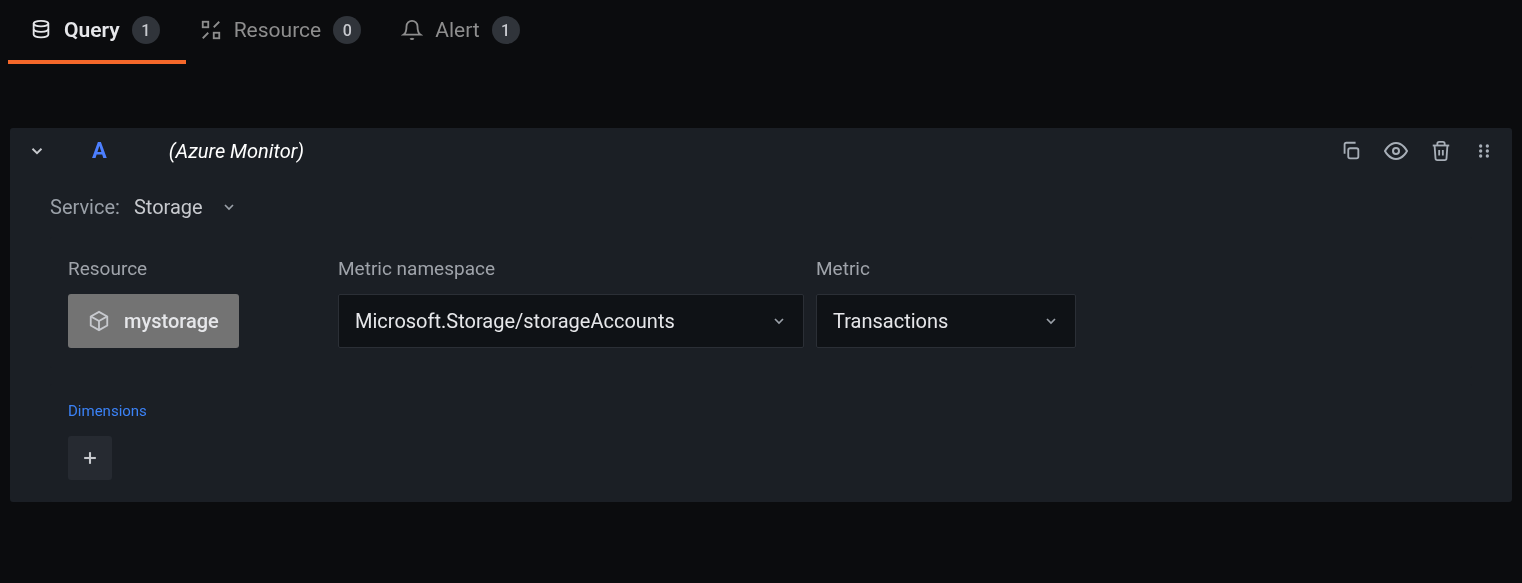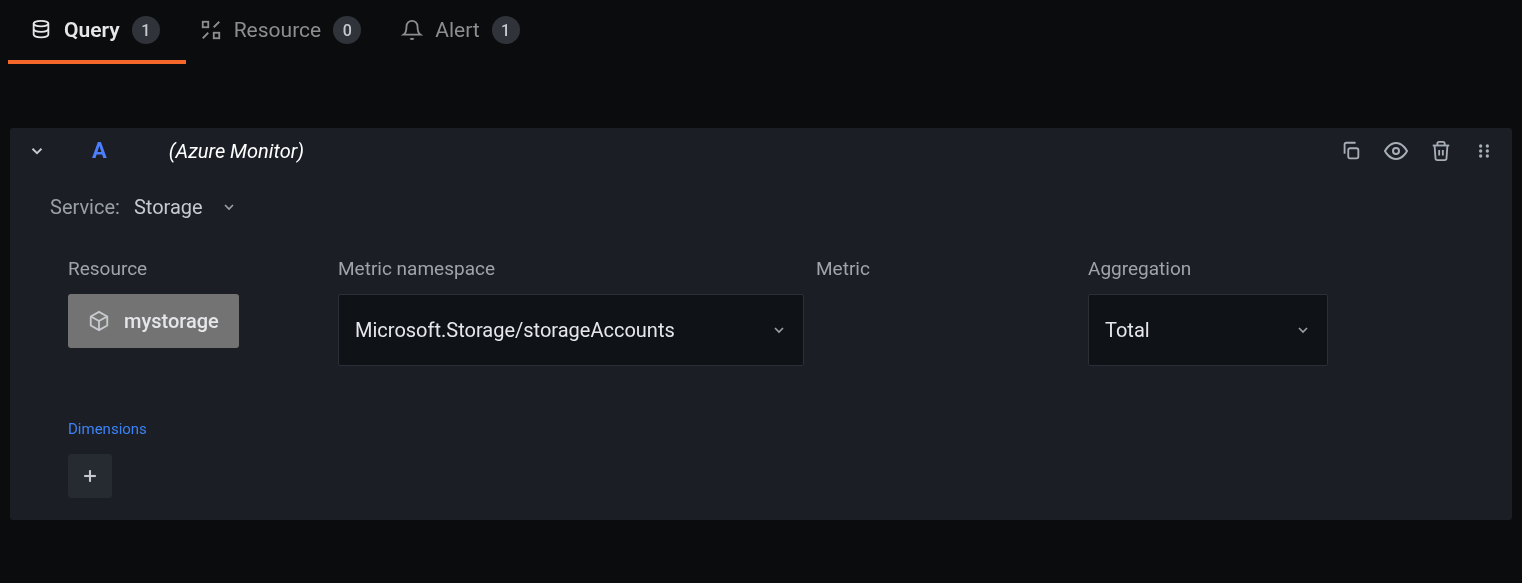--- a/index.html
+++ b/index.html
@@ -148,21 +148,21 @@
       color: #e6e7ea;
       font-size: 20px;
       font-weight: 500;
       cursor: pointer;
       width: fit-content;
     }
     .sel {
       background: #0f1216;
       border: 1px solid #2b2f36;
       border-radius: 2px;
-      height: 72px;
+      height: 54px;
       display: flex;
       align-items: center;
       justify-content: space-between;
       padding: 0 16px;
       color: #e6e7ea;
       font-size: 20px;
       cursor: pointer;
     }
     .sel .val { white-space: nowrap; overflow: hidden; text-overflow: ellipsis; }
     
@@ -306,31 +306,28 @@
           <div class="sel">
             <span class="val">Microsoft.Storage/storageAccounts</span>
             <svg width="16" height="16" viewBox="0 0 24 24" fill="none" stroke="#9aa0a8" stroke-width="2.5">
                 <polyline points="6 9 12 15 18 9"></polyline>
               </svg>
           </div>
         </div>
 
         <div>
           <div class="field-label">Metric</div>
-        </div>
-
-        <div>
-          <div class="field-label">Aggregation</div>
           <div class="sel">
-            <span class="val">Total</span>
+            <span class="val">Transactions</span>
             <svg width="16" height="16" viewBox="0 0 24 24" fill="none" stroke="#9aa0a8" stroke-width="2.5">
                 <polyline points="6 9 12 15 18 9"></polyline>
               </svg>
           </div>
         </div>
+
       </div>
 
     </div>
 
     <div class="dim-panel">
       <div class="dim-label">Dimensions</div>
       <div class="plus-btn">
         <svg width="20" height="20" viewBox="0 0 24 24" fill="none" stroke="#c7c9ce" stroke-width="2.5">
             <line x1="12" y1="5" x2="12" y2="19"></line>
             <line x1="5" y1="12" x2="19" y2="12"></line>

